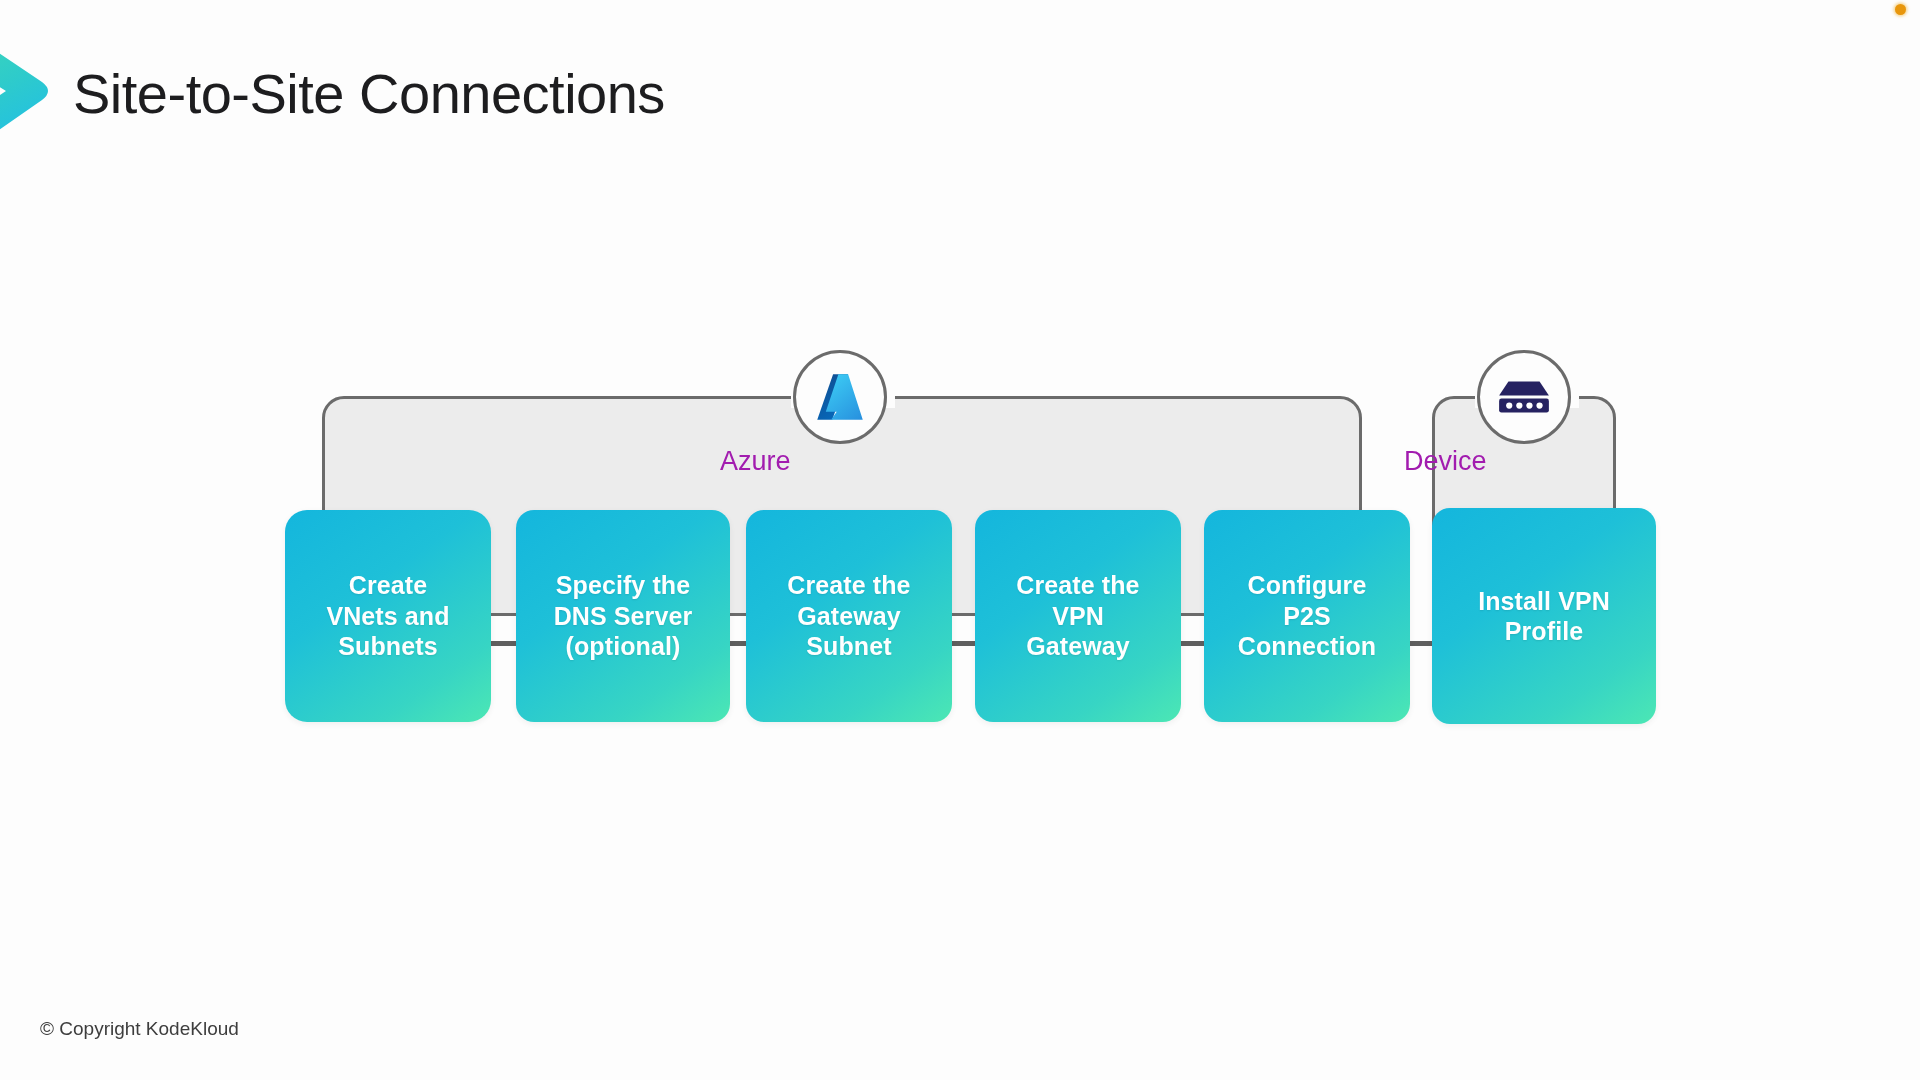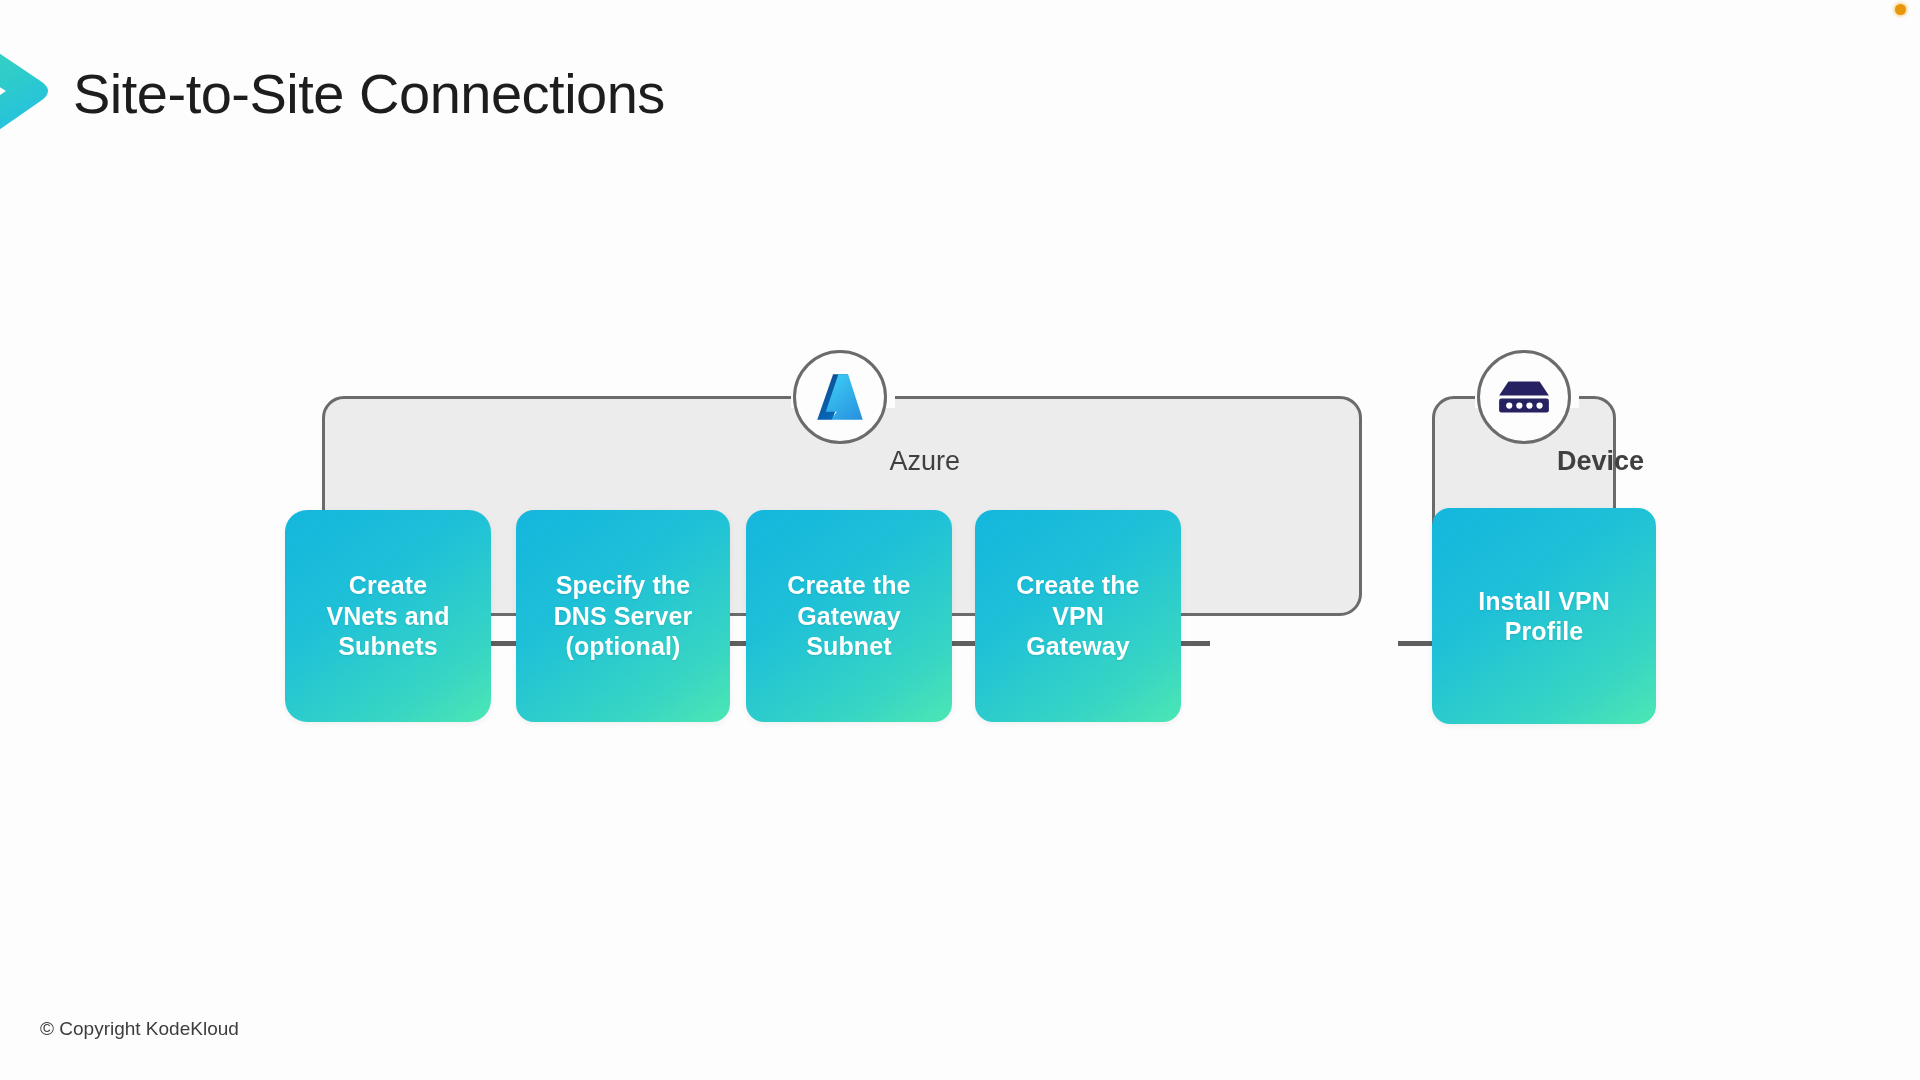--- a/index.html
+++ b/index.html
@@ -95,27 +95,27 @@
     display: flex;
     align-items: center;
     justify-content: center;
   }
   #azure-icon-circle  { left: 793px;  top: 350px; }
   #device-icon-circle { left: 1477px; top: 350px; }
 
   .group-label {
     position: absolute;
     width: 240px;
-    text-align: right;
+    text-align: left;
     font-size: 27px;
-    color: #404040;
+    color: #a21caf;
     font-weight: 400;
   }
   #azure-label  { left: 720px;  top: 446px; }
-  #device-label { left: 1404px; top: 446px; font-weight: bold; }
+  #device-label { left: 1404px; top: 446px; }
 
   
   .connector {
     position: absolute;
     height: 5px;
     background: #5f5f5f;
   }
 
   
   .step-card {
@@ -225,20 +225,25 @@
     <div class="step-card" style="left: 746px;  width: 206px;">
       <span class="step-label">Create the
 Gateway
 Subnet</span>
     </div>
     <div class="step-card" style="left: 975px;  width: 206px;">
       <span class="step-label">Create the
 VPN
 Gateway</span>
     </div>
+    <div class="step-card" style="left: 1204px; width: 206px;">
+      <span class="step-label">Configure
+P2S
+Connection</span>
+    </div>
     <div class="step-card wide" style="left: 1432px; width: 224px; top: 508px; height: 216px;">
       <span class="step-label">Install VPN
 Profile</span>
     </div>
 
   </div>
 
   <div style="position:absolute; left:40px; top:1018px; font-size:19px; color:#3d3d3d;text-align:center;">© Copyright KodeKloud</div>
 
 </div>

